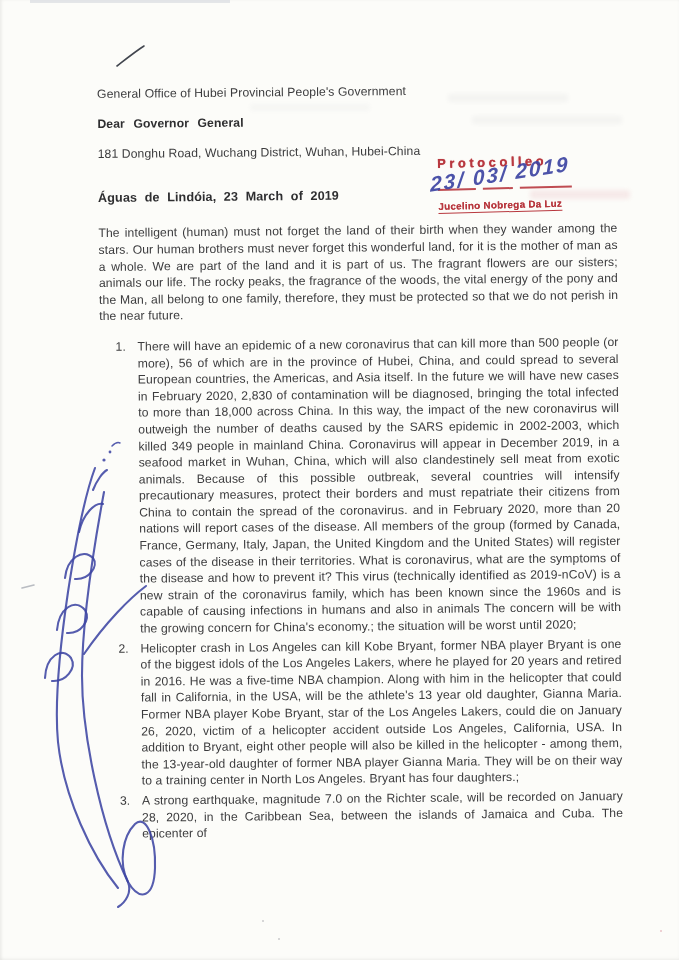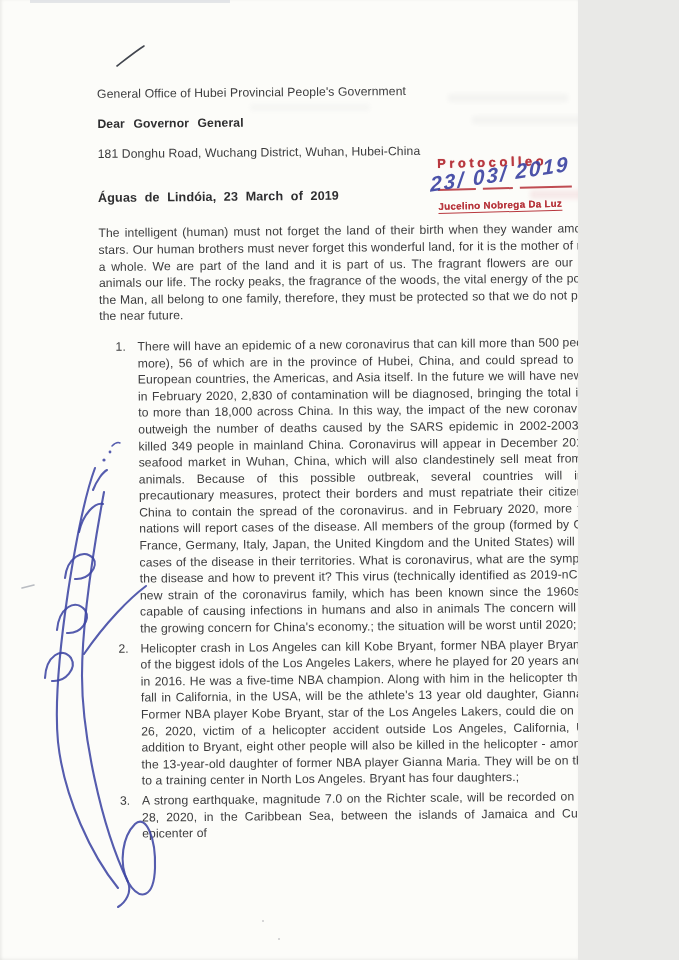--- a/index.html
+++ b/index.html
@@ -3,21 +3,21 @@
 <meta charset="utf-8">
 <style>
   :root{
     --stamp-red:#b8383f;
     --ink-blue:#3e45a3;
     --text-ink:#3b3b3d;
     --paper:#fcfcf9;
   }
   html,body{margin:0;padding:0;background:#e9e9e7;}
   .sheet{
-    position:relative;width:578px;height:960px;background:var(--paper);
+    position:relative;width:679px;height:960px;background:var(--paper);
     overflow:hidden;margin:0;font-family:"Liberation Sans","DejaVu Sans",sans-serif;
     color:var(--text-ink);box-shadow:inset 2px 0 3px rgba(0,0,0,.05), inset 0 -2px 3px rgba(0,0,0,.03);
   }
   
   .top-strip{position:absolute;left:30px;top:0;width:200px;height:3px;background:#cfd3da;opacity:.55;}
   .smudge{position:absolute;background:#6b6f78;opacity:.06;filter:blur(2px);border-radius:3px;}
   .smudge.pink{background:#d98a96;opacity:.16;}
   .speck{position:absolute;width:2px;height:2px;border-radius:50%;background:#9a9aa0;opacity:.5;}
   .speck.red{background:#d98a96;}
 

